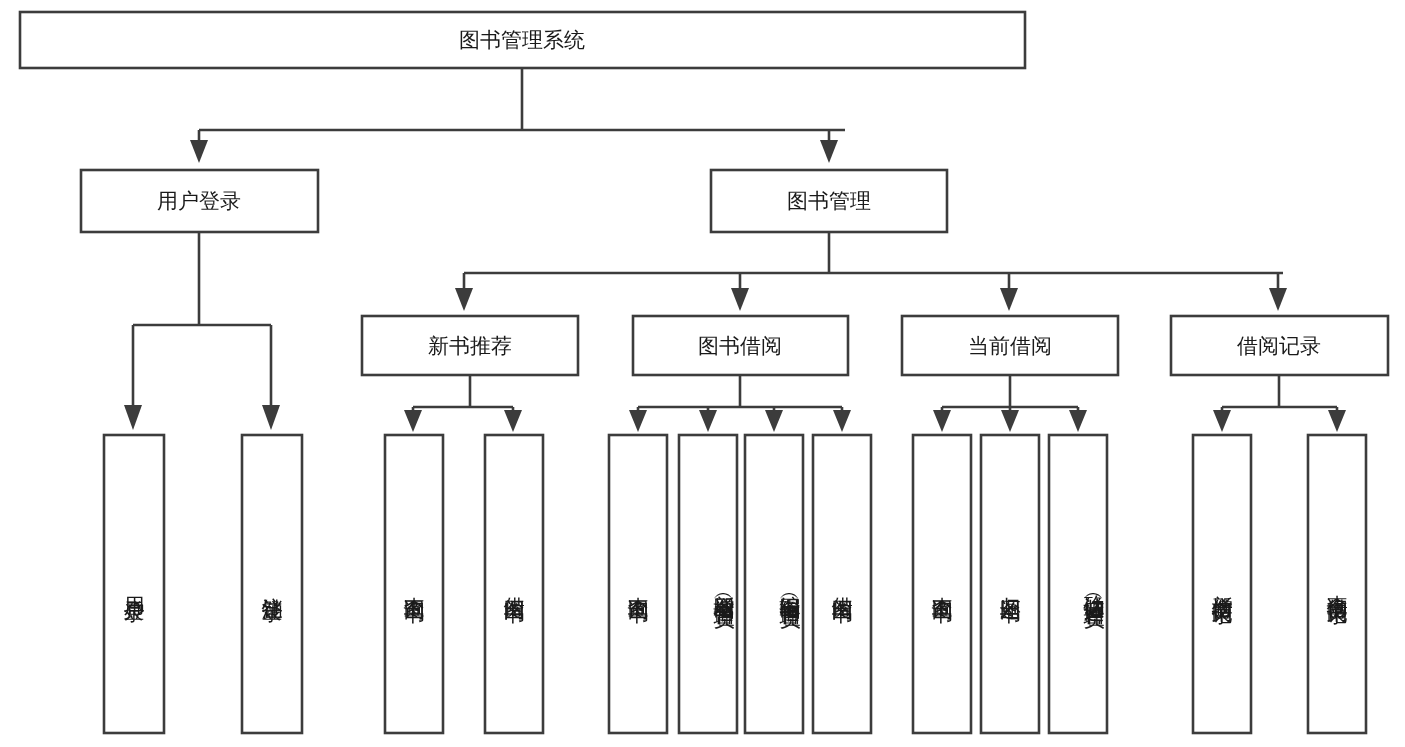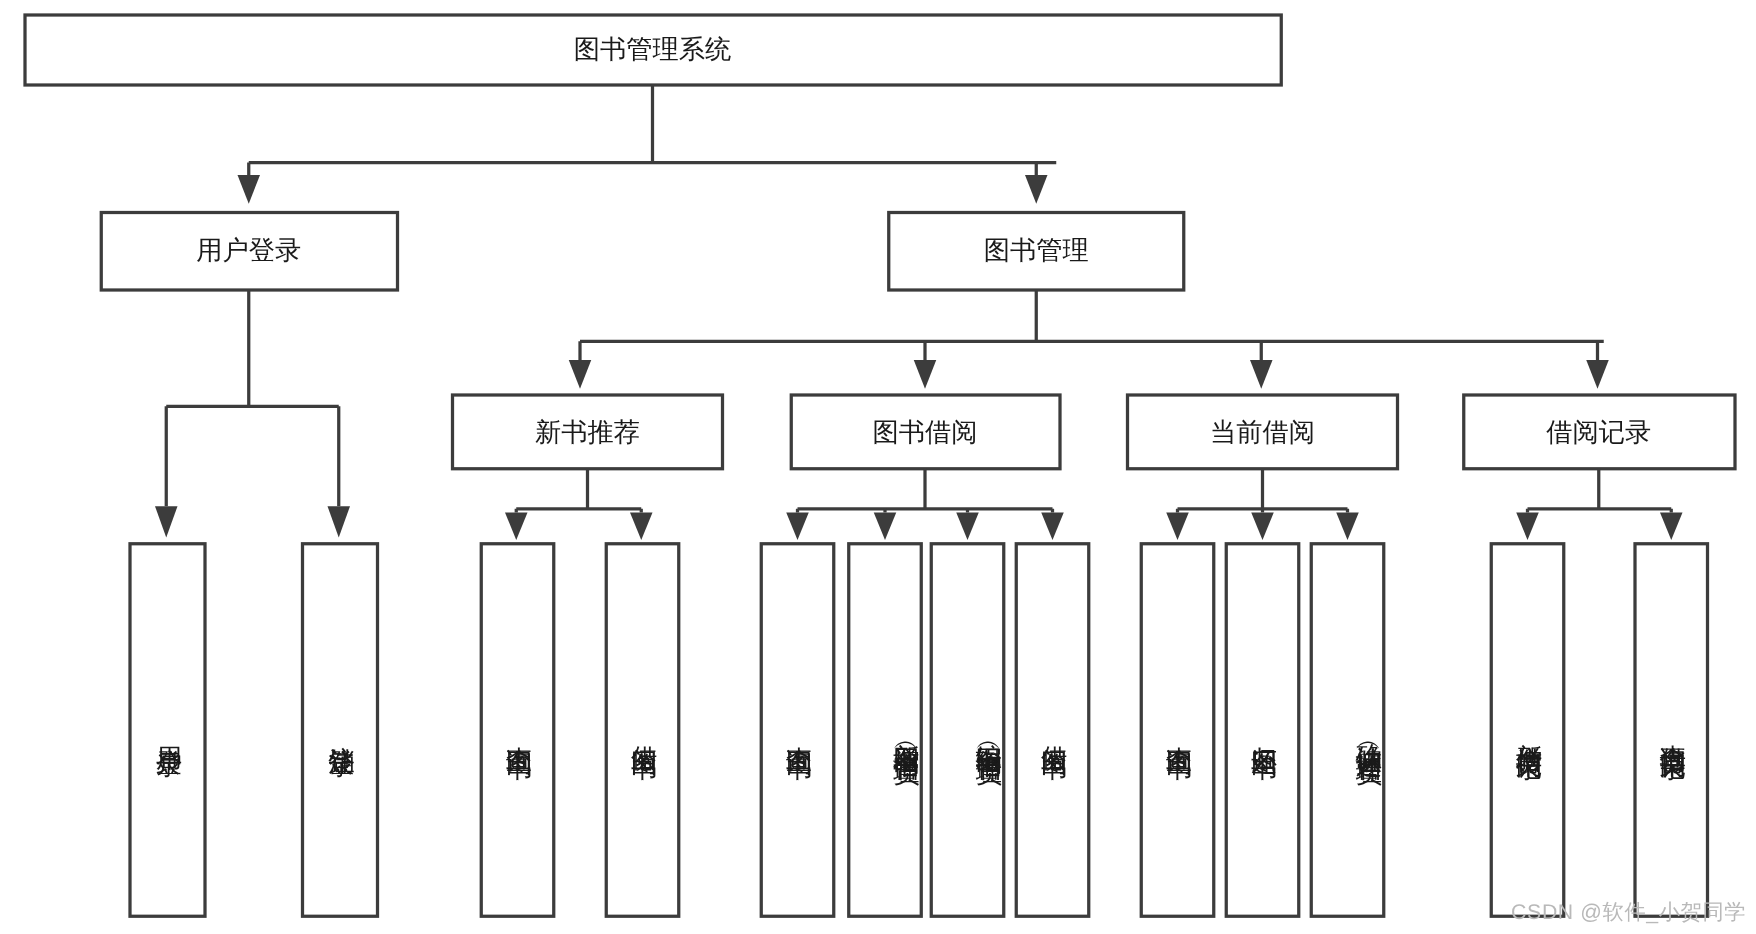--- a/index.html
+++ b/index.html
@@ -190,15 +190,14 @@
   <div class="leaf-label-wrap" style="left:745px; top:435px; width:58px; height:298px; align-items:flex-start; padding-top:6px; box-sizing:border-box;">编辑图书（管理员）</div>
   <div class="leaf-label-wrap" style="left:813px; top:435px; width:58px; height:298px;">借阅图书</div>
 
   <div class="leaf-label-wrap" style="left:913px; top:435px; width:58px; height:298px;">查询图书</div>
   <div class="leaf-label-wrap" style="left:981px; top:435px; width:58px; height:298px;">归还图书</div>
   <div class="leaf-label-wrap" style="left:1049px; top:435px; width:58px; height:298px; align-items:flex-start; padding-top:6px; box-sizing:border-box;">确认归还（管理员）</div>
 
   <div class="leaf-label-wrap" style="left:1193px; top:435px; width:58px; height:298px;">新增借阅记录</div>
   <div class="leaf-label-wrap" style="left:1308px; top:435px; width:58px; height:298px;">查询借阅记录</div>
 
-  <div id="watermark">CSDN @软件_小贺同学</div>
 
 </div>
 
 </body></html>

